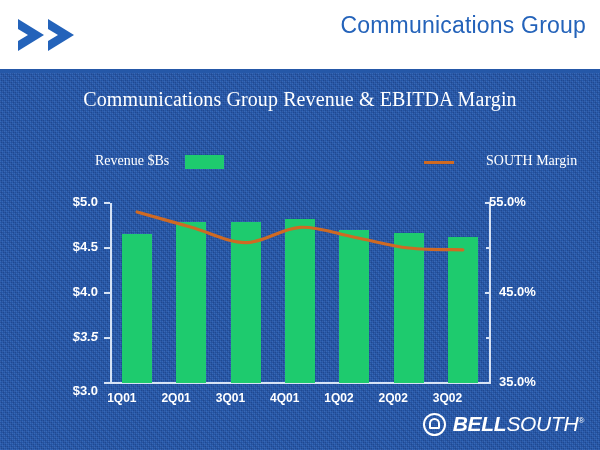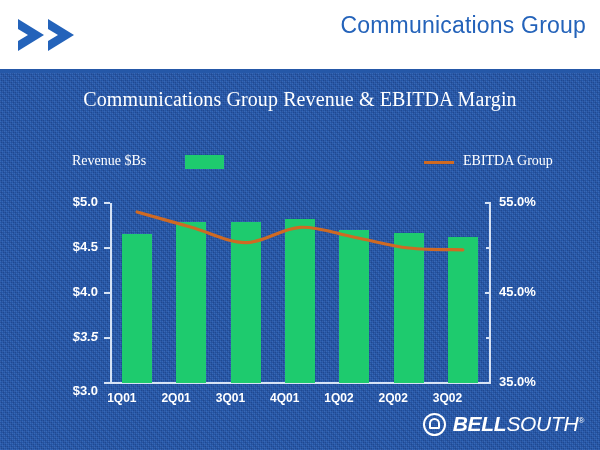--- a/index.html
+++ b/index.html
@@ -43,21 +43,21 @@
     font-size:20px;color:#ffffff;
     letter-spacing:.1px;
   }
   
   #legend{
     position:absolute;left:0;top:152px;width:600px;height:20px;
   }
   .legend-label{
     position:absolute;
     font-family:"Liberation Serif",serif;
-    font-size:14px;color:#ffffff;white-space:nowrap;
+    font-size:14px;color:#ffffff;white-space:nowrap;margin-left:23px;
   }
   #legend-revenue-label{left:72px;top:1px;}
   #legend-revenue-swatch{
     position:absolute;left:185px;top:3px;width:39px;height:14px;
     background:#1ecb6e;
   }
   #legend-margin-swatch{
     position:absolute;left:424px;top:9px;width:30px;height:3px;
     background:#cf6a23;
   }
@@ -126,21 +126,21 @@
   <div id="header-title">Communications Group</div>
 </div>
 <div id="header-rule"></div>
 
 <div id="chart-title">Communications Group Revenue &amp; EBITDA Margin</div>
 
 <div id="legend">
   <div id="legend-revenue-label" class="legend-label">Revenue $Bs</div>
   <div id="legend-revenue-swatch"></div>
   <div id="legend-margin-swatch"></div>
-  <div id="legend-margin-label" class="legend-label">EBITDA Group</div>
+  <div id="legend-margin-label" class="legend-label">SOUTH Margin</div>
 </div>
 
 <div id="axis-left" class="axis-line"></div>
 <div id="axis-right" class="axis-line"></div>
 <div id="axis-bottom" class="axis-line"></div>
 
 <div id="ticks-left">
     <div class="tick" style="left: 104px; top: 202px;"></div>
     <div class="tick" style="left: 104px; top: 247px;"></div>
     <div class="tick" style="left: 104px; top: 292px;"></div>
@@ -155,21 +155,21 @@
     <div class="tick-right" style="left: 486px; top: 337px; width: 5px;"></div>
   </div>
 <div id="ylabels">
     <div class="ylabel" style="left: 0px; width: 98px; top: 194px;">$5.0</div>
     <div class="ylabel" style="left: 0px; width: 98px; top: 239px;">$4.5</div>
     <div class="ylabel" style="left: 0px; width: 98px; top: 284px;">$4.0</div>
     <div class="ylabel" style="left: 0px; width: 98px; top: 329px; font-style: italic;">$3.5</div>
     <div class="ylabel" style="left: 0px; width: 98px; top: 374px; margin-top: 9px;">$3.0</div>
   </div>
 <div id="y2labels">
-    <div class="y2label" style="left: 499px; top: 194px;">55.0%</div>
+    <div class="y2label" style="left: 489px; top: 194px;">55.0%</div>
     <div class="y2label" style="left: 499px; top: 284px;">45.0%</div>
     <div class="y2label" style="left: 499px; top: 374px;">35.0%</div>
   </div>
 
 <div id="bars">
     <div class="bar" style="left: 122.143px; top: 233.6px; width: 30px; height: 149.4px; background: rgb(30, 203, 110);"></div>
     <div class="bar" style="left: 176.429px; top: 221.9px; width: 30px; height: 161.1px; background: rgb(30, 203, 110);"></div>
     <div class="bar" style="left: 230.714px; top: 221.9px; width: 30px; height: 161.1px; background: rgb(30, 203, 110);"></div>
     <div class="bar" style="left: 285px; top: 219.2px; width: 30px; height: 163.8px; background: rgb(30, 203, 110);"></div>
     <div class="bar" style="left: 339.286px; top: 230px; width: 30px; height: 153px; background: rgb(30, 203, 110);"></div>

